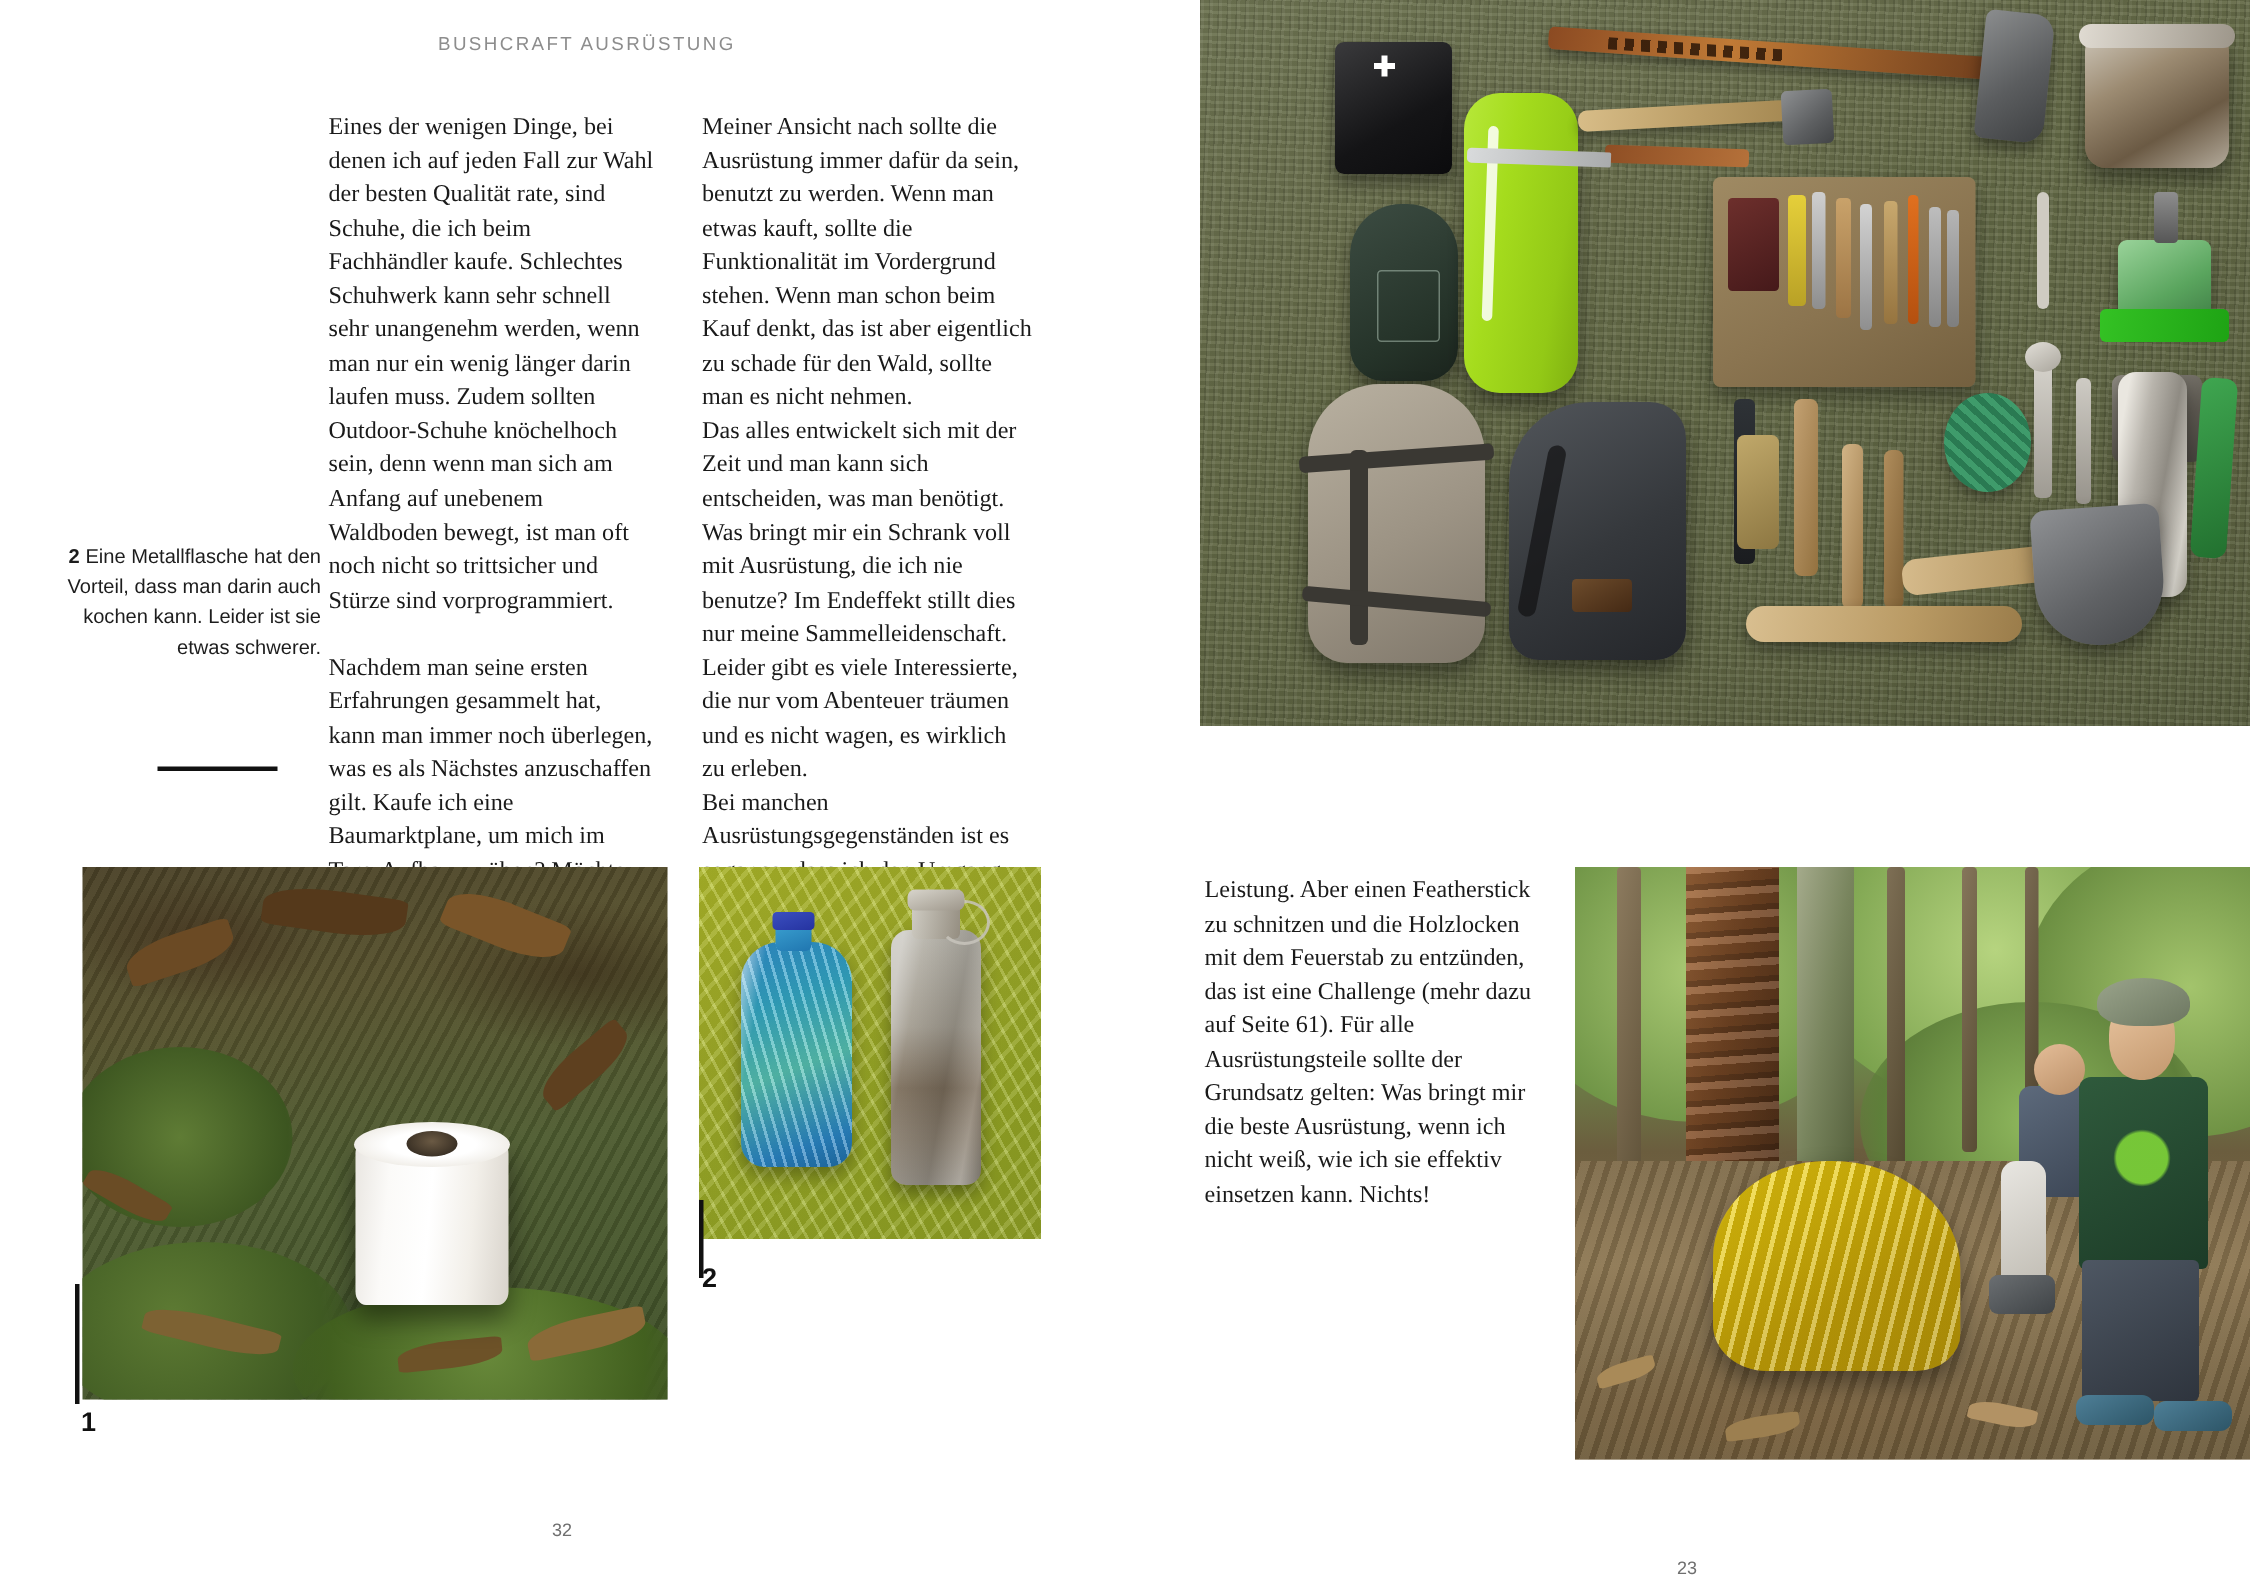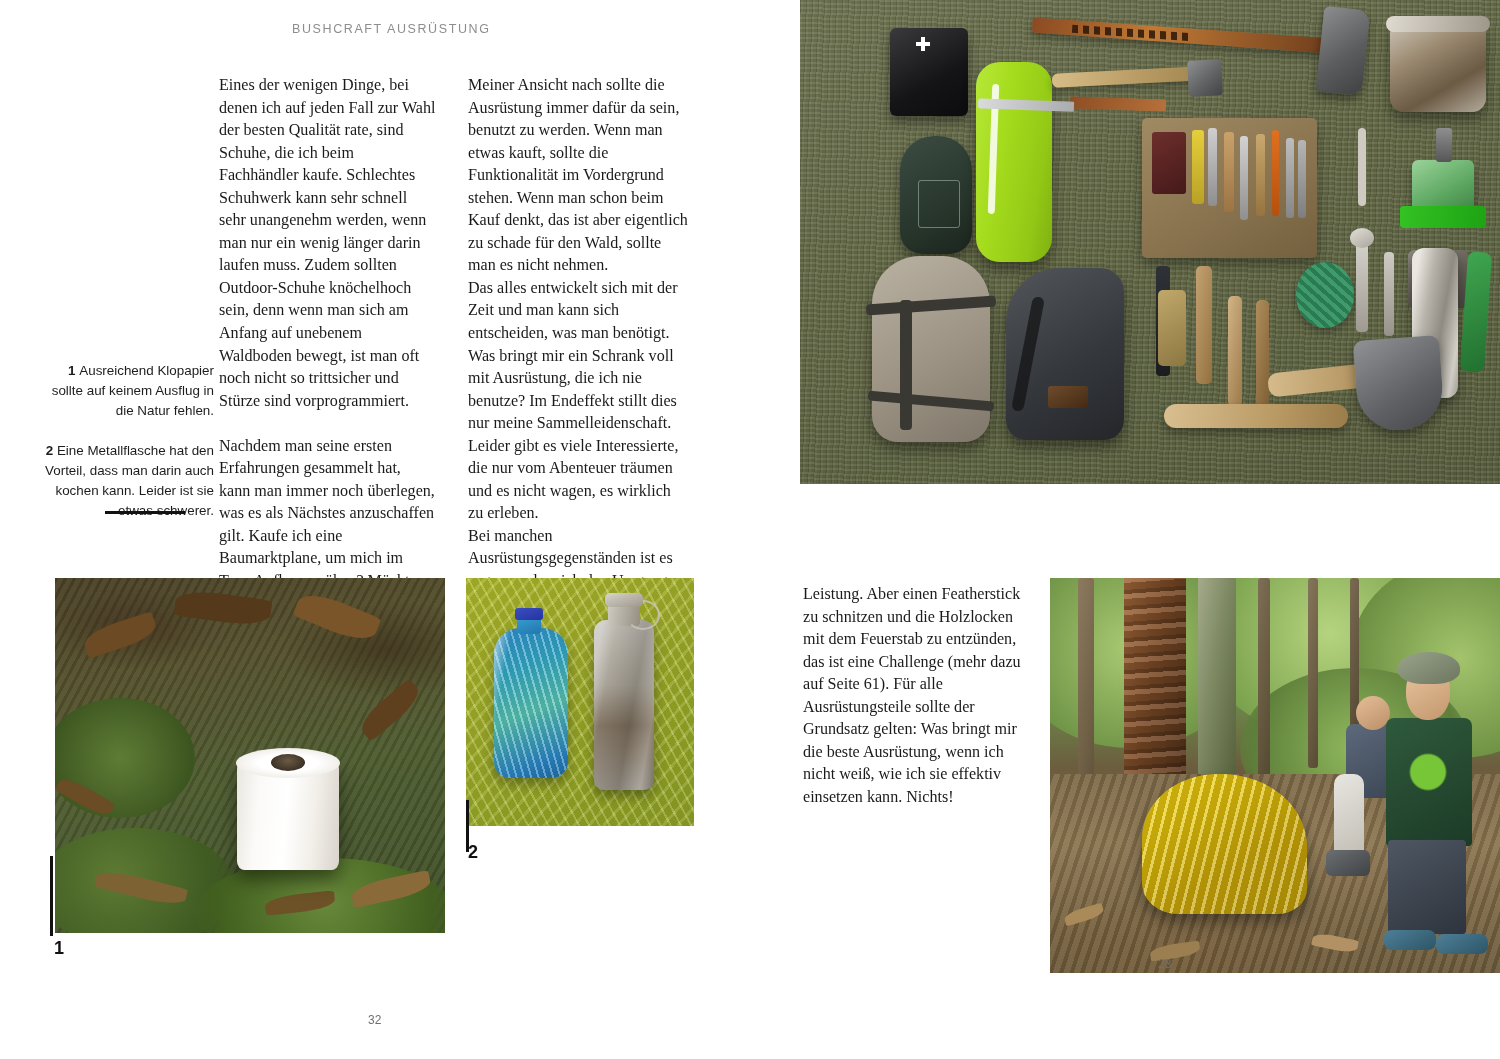--- a/index.html
+++ b/index.html
@@ -217,21 +217,20 @@
     <p>Nachdem man seine ersten Erfahrungen gesammelt hat, kann man immer noch überlegen, was es als Nächstes anzuschaffen gilt. Kaufe ich eine Baumarktplane, um mich im Tarp-Aufbau zu üben? Möchte ich mir im Wald eine Mahlzeit zubereiten und brauche dafür einen Topf und einen Kocher?</p>
   </div>
 
   <div class="body-col" style="left:468px;top:74px;width:222px;">
     <p>Meiner Ansicht nach sollte die Ausrüstung immer dafür da sein, benutzt zu werden. Wenn man etwas kauft, sollte die Funktionalität im Vordergrund stehen. Wenn man schon beim Kauf denkt, das ist aber eigentlich zu schade für den Wald, sollte man es nicht nehmen.</p>
     <p>Das alles entwickelt sich mit der Zeit und man kann sich entscheiden, was man benötigt. Was bringt mir ein Schrank voll mit Ausrüstung, die ich nie benutze? Im Endeffekt stillt dies nur meine Sammelleidenschaft. Leider gibt es viele Interessierte, die nur vom Abenteuer träumen und es nicht wagen, es wirklich zu erleben.</p>
     <p>Bei manchen Ausrüstungsgegenständen ist es sogar so, dass ich den Umgang regelmäßig üben muss. Ein Feuerstab oder Mischmetallstab ist hier ein gutes Beispiel. Damit ein Stück Watte zu entzünden, ist keine große</p>
   </div>
 
   <div class="margin-note">
-    <p><span class="mn-num">1</span>&nbsp;<span>Ausreichend Klopapier sollte auf keinem Ausflug in die Natur fehlen.</span></p>
     <p><span class="mn-num">2</span>&nbsp;<span>Eine Metallflasche hat den Vorteil, dass man darin auch kochen kann. Leider ist sie etwas schwerer.</span></p>
   </div>
   <div class="margin-rule"></div>
 
   <div class="photo" id="photo-roll">
     <div class="moss" style="left:-20px;top:250px;width:200px;height:120px;background:radial-gradient(circle at 40% 40%,#5d7a33,#3f5a22 70%,transparent);"></div>
     <div class="moss" style="left:140px;top:280px;width:260px;height:110px;background:radial-gradient(circle at 50% 40%,#68893a,#42601f 72%,transparent);"></div>
     <div class="moss" style="left:-10px;top:120px;width:150px;height:120px;background:radial-gradient(circle at 50% 50%,#5f7c35,#3c5520 75%,transparent);"></div>
     <div class="leaf" style="left:28px;top:44px;width:74px;height:26px;background:#6b4a24;transform:rotate(-18deg);"></div>
     <div class="leaf" style="left:240px;top:24px;width:84px;height:30px;background:#7a5529;transform:rotate(22deg);"></div>
@@ -385,15 +384,15 @@
     <div class="kid-pants" style="left:338px;top:262px;width:78px;height:94px;background:linear-gradient(150deg,#4e5763,#2e343d);"></div>
     <div style="position:absolute;left:334px;top:352px;width:52px;height:20px;border-radius:8px;background:linear-gradient(150deg,#4e7f97,#2d5567);"></div>
     <div style="position:absolute;left:386px;top:356px;width:52px;height:20px;border-radius:8px;background:linear-gradient(150deg,#4e7f97,#2d5567);"></div>
 
     <div style="position:absolute;left:14px;top:330px;width:40px;height:13px;border-radius:50% 10% 50% 10%;background:#a98a58;transform:rotate(-16deg);"></div>
     <div style="position:absolute;left:262px;top:358px;width:46px;height:14px;border-radius:50% 10% 50% 10%;background:#b29264;transform:rotate(12deg);"></div>
     <div style="position:absolute;left:100px;top:366px;width:50px;height:14px;border-radius:50% 10% 50% 10%;background:#9c7f50;transform:rotate(-8deg);"></div>
   </div>
 
 
-  <div class="folio" style="left:1118px;top:957px;margin-left:40px;">23</div>
+  <div class="folio" style="left:1118px;top:1038px;">23</div>
 
 </div>
 
 </body></html>

